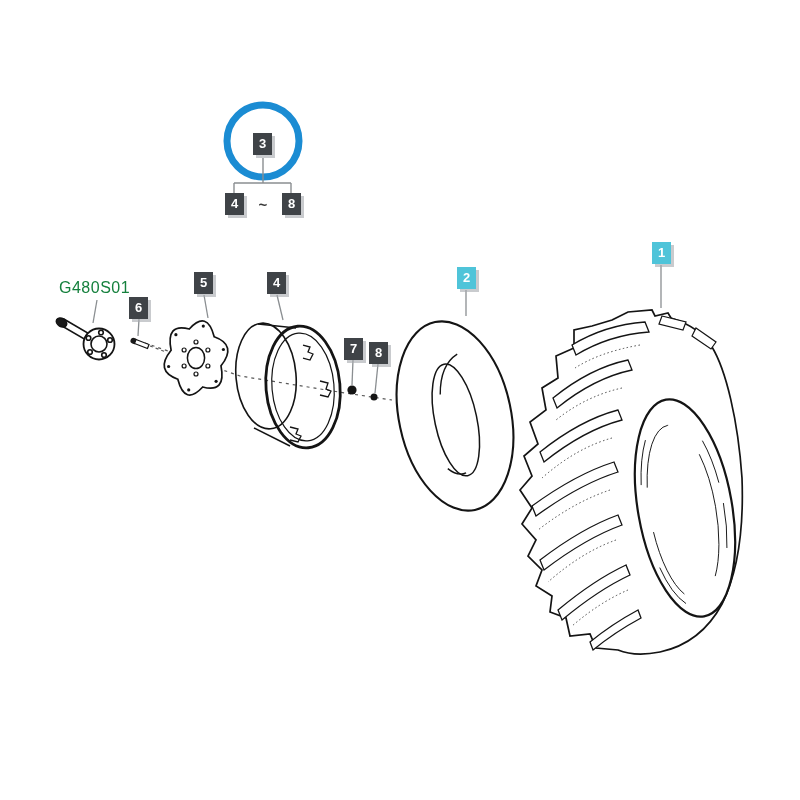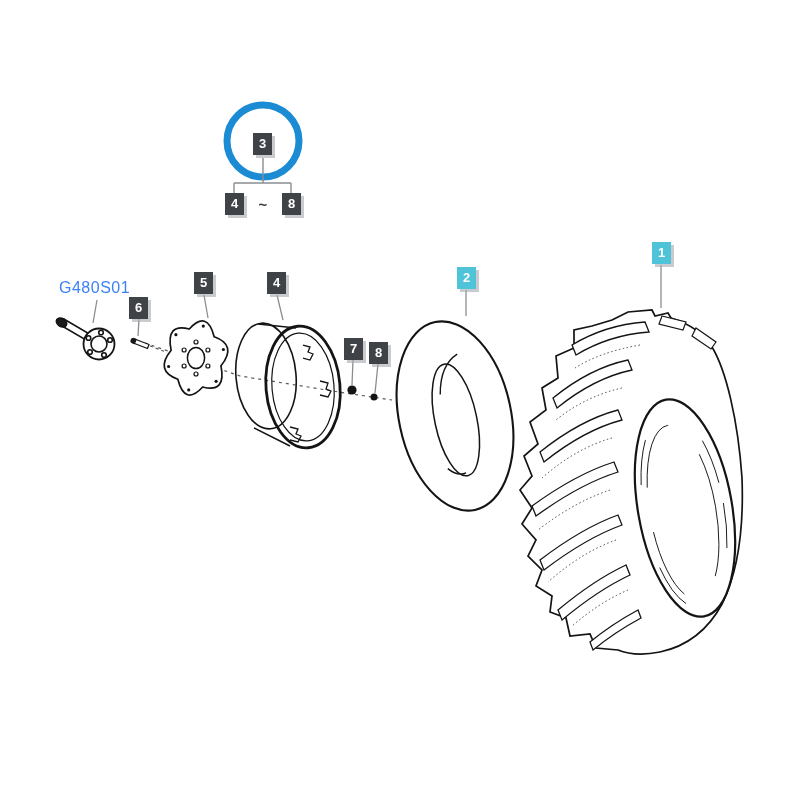--- a/index.html
+++ b/index.html
@@ -13,21 +13,21 @@
     font-size:13px;font-weight:bold;text-align:center;line-height:22px;
     box-shadow:3px 3px 0 rgba(165,169,173,.6);
     cursor:pointer;user-select:none;
   }
   .plabel.hl{background:#4FC4D9;}
   .tilde{
     position:absolute;width:20px;text-align:center;
     font-size:15px;font-weight:bold;color:#3a3a3a;
   }
   .code{
-    position:absolute;font-size:16px;color:#3b82f6;letter-spacing:.5px;
+    position:absolute;font-size:16px;color:#15803d;letter-spacing:.5px;
   }
 </style>
 </head>
 <body>
 
 <div class="stage">
 
 <svg class="art" width="800" height="800" viewBox="0 0 800 800">
 
   <path d="M145,343 L240,376 L345,393 L392,400" fill="none" stroke="#5a5a5a" stroke-width="1.2" stroke-dasharray="3 4"></path>

